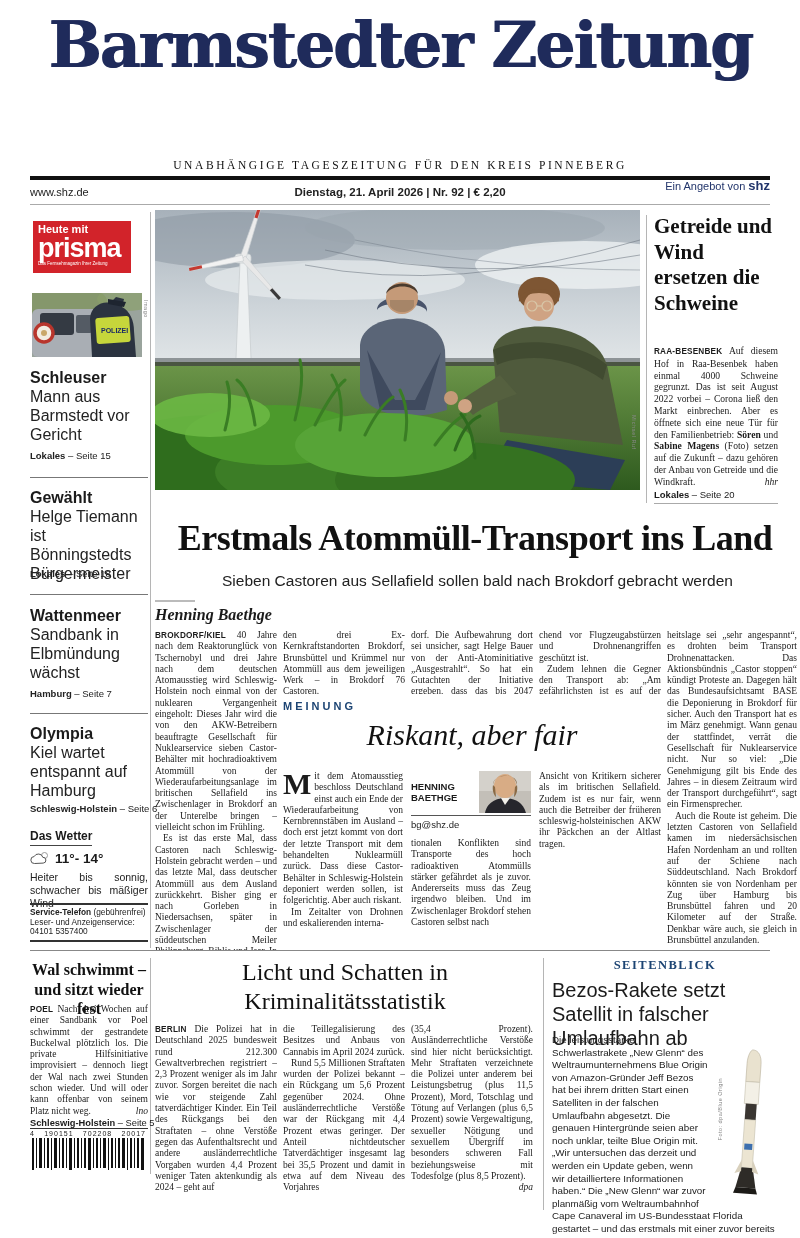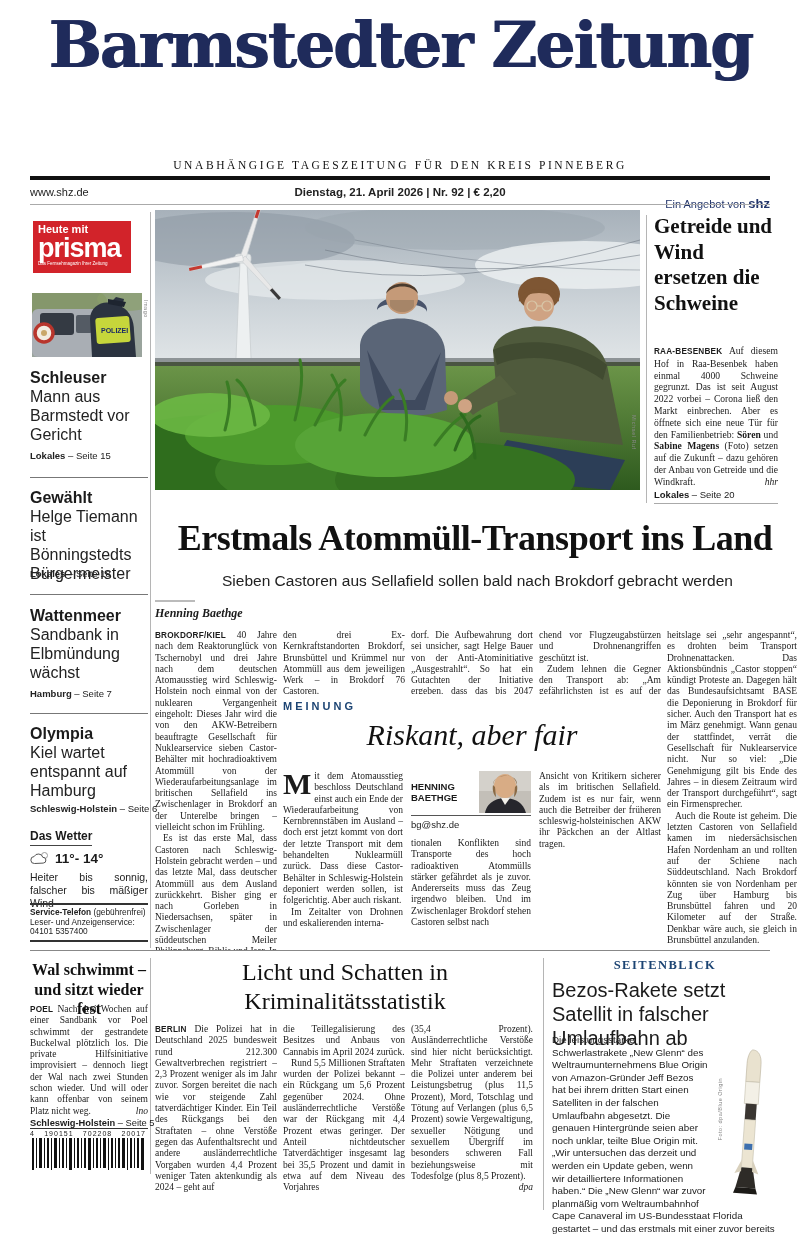--- a/index.html
+++ b/index.html
@@ -34,21 +34,21 @@
 
 <div class="page">
 
   <div class="abs ctr" style="left:0;right:0;top:44;">
     <div style="font-family:'DejaVu Serif',serif;font-weight:bold;font-size:63px;line-height:1.45;color:#1f2b5b;letter-spacing:-2px;text-shadow:1px 0 0 #1f2b5b;">Barmstedter Zeitung</div>
   </div>
   <div class="abs ctr" style="left:0;right:0;top:159px;font-size:11.5px;letter-spacing:2.6px;color:#111;">UNABHÄNGIGE TAGESZEITUNG FÜR DEN KREIS PINNEBERG</div>
   <div class="abs" style="left:30px;right:30px;top:176px;height:4px;background:#111;"></div>
   <div class="abs sans" style="left:30px;top:186px;font-size:11px;color:#222;">www.shz.de</div>
   <div class="abs sans ctr" style="left:150px;right:150px;top:186px;font-size:11.5px;font-weight:bold;color:#222;">Dienstag, 21. April 2026 | Nr. 92 | € 2,20</div>
-  <div class="abs sans" style="right:30px;top:196px;font-size:11px;color:#22356b;text-align:right;">
+  <div class="abs sans" style="right:30px;top:178px;font-size:11px;color:#22356b;text-align:right;">
     <span>Ein Angebot von</span>
     <b style="font-size:13px;">shz</b>
   </div>
   <div class="hline" style="left:30px;right:30px;top:204px;border-color:#aaa;"></div>
 
   <div class="vline" style="left:150px;top:212px;height:736px;"></div>
 
   <div class="abs" style="left:33px;top:221px;width:98px;height:52px;background:#d2232a;color:#fff;padding:2px 5px;box-sizing:border-box;">
     <div class="sans" style="font-size:11px;font-weight:bold;line-height:12px;">Heute mit</div>
     <div class="sans" style="font-size:27px;font-weight:bold;line-height:26px;letter-spacing:-1px;">prisma</div>
@@ -114,21 +114,21 @@
 
   <div class="abs sans" style="left:30px;top:826px;width:118px;">
     <div style="font-size:12px;font-weight:bold;border-bottom:1px solid #444;display:inline-block;padding-bottom:2px;">Das Wetter</div>
     <div style="margin-top:5px;display:flex;gap:5px;">
       <svg width="20" height="14" viewBox="0 0 20 14">
         <circle cx="14.5" cy="4.5" r="3" fill="none" stroke="#999" stroke-width="1"></circle>
         <path d="M4.5,12.5 a3.5,3.5 0 0 1 -0.3,-7 a4.5,4 0 0 1 8.6,0.8 a2.9,2.9 0 0 1 0.4,5.8 z" fill="#fff" stroke="#555" stroke-width="1"></path>
       </svg>
       <span style="font-size:13.5px;font-weight:bold;">11°- 14°</span>
     </div>
-    <div class="jst" style="font-size:10.5px;line-height:13px;margin-top:5px;color:#222;">Heiter bis sonnig, falscher bis mäßiger Wind</div>
+    <div class="jst" style="font-size:10.5px;line-height:13px;margin-top:5px;color:#222;">Heiter bis sonnig, schwacher bis mäßiger Wind</div>
   </div>
   <div class="abs sans" style="left:30px;top:903px;width:118px;border-top:2px solid #333;border-bottom:2px solid #333;padding:3px 0;font-size:8.3px;line-height:9.6px;color:#222;">
     <div><b>Service-Telefon</b><span> (gebührenfrei)</span></div>
     <div>Leser- und Anzeigenservice:</div>
     <div>04101 5357400</div>
   </div>
 
   <div class="abs" style="left:155px;top:210px;width:485px;height:280px;overflow:hidden;">
     <svg width="485" height="280" viewBox="0 0 485 280">
       <defs>
@@ -221,21 +221,21 @@
        <i class="sig">hhr</i></p>
     <p style="margin-top:1px;"><b class="sans" style="font-size:9.5px;">Lokales</b>
        <span class="sans" style="font-size:9.5px;">– Seite 20</span></p>
   </div>
   <div class="hline" style="left:654px;width:124px;top:503px;border-color:#aaa;"></div>
 
   <div class="abs ctr serif" style="left:150px;width:650px;top:518px;font-size:36px;line-height:40px;font-weight:bold;letter-spacing:-0.5px;color:#111;">Erstmals Atommüll-Transport ins Land</div>
   <div class="abs ctr sans" style="left:155px;width:645px;top:572px;font-size:15.5px;color:#222;">Sieben Castoren aus Sellafield sollen bald nach Brokdorf gebracht werden</div>
 
   <div class="abs" style="left:155px;top:600px;width:40px;height:2px;background:#bbb;"></div>
-  <div class="abs serif" style="left:155px;top:606px;font-size:12px;font-weight:bold;font-style:italic;">Henning Baethge</div>
+  <div class="abs serif" style="left:155px;top:606px;font-size:16px;font-weight:bold;font-style:italic;">Henning Baethge</div>
 
   <div class="abs jst" style="left:155px;top:630px;width:122px;height:320px;overflow:hidden;">
     <p class="bp"><b class="kick">BROKDORF/KIEL</b>
       <span>40 Jahre nach dem Reaktorunglück von Tschernobyl und drei Jahre nach dem deutschen Atomausstieg wird Schleswig-Holstein noch einmal von der nuklearen Vergangenheit eingeholt: Dieses Jahr wird die von den AKW-Betreibern beauftragte Gesellschaft für Nuklearservice sieben Castor-Behälter mit hochradioaktivem Atommüll von der Wiederaufarbeitungsanlage im britischen Sellafield ins Zwischenlager in Brokdorf an der Unterelbe bringen – vielleicht schon im Frühling.</span></p>
     <p class="bp ind"><span>Es ist das erste Mal, dass Castoren nach Schleswig-Holstein gebracht werden – und das letzte Mal, dass deutscher Atommüll aus dem Ausland zurückkehrt. Bisher ging er nach Gorleben in Niedersachsen, später in Zwischenlager der süddeutschen Meiler Philippsburg, Biblis und Isar. In Schleswig-Holstein lagert an</span></p>
   </div>
 
   <div class="abs jst" style="left:283px;top:630px;width:122px;height:64px;overflow:hidden;">
     <p class="bp"><span>den drei Ex-Kernkraftstandorten Brokdorf, Brunsbüttel und Krümmel nur Atommüll aus dem jeweiligen Werk – in Brokdorf 76 Castoren.</span></p>
 

